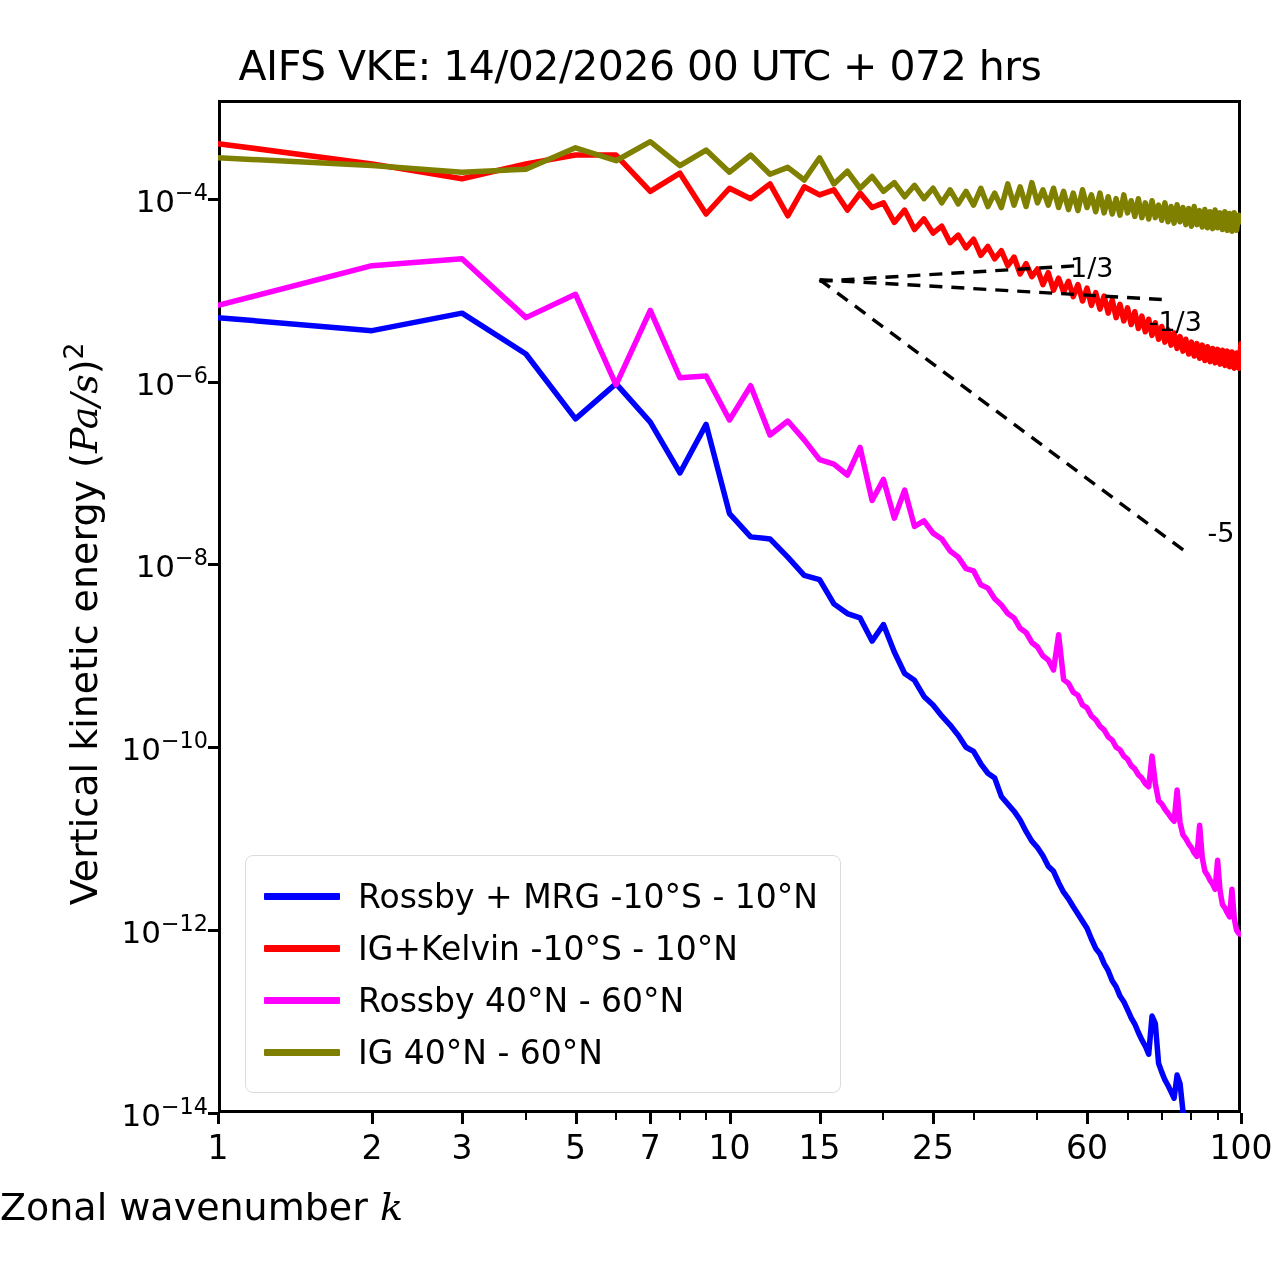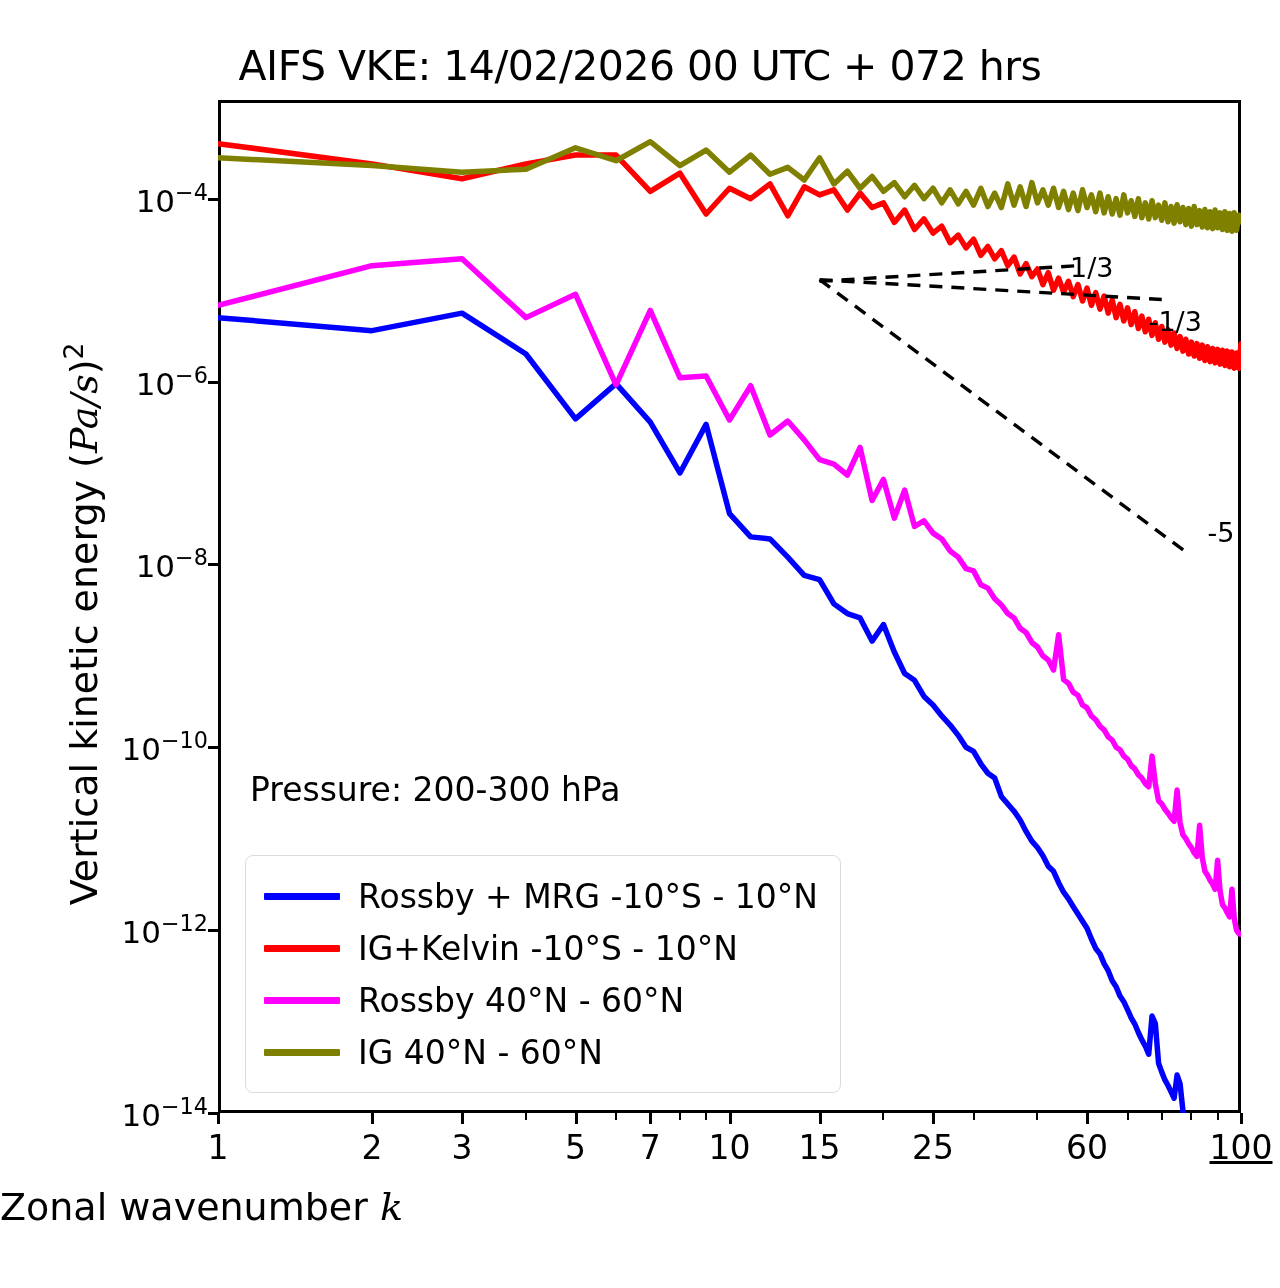--- a/index.html
+++ b/index.html
@@ -130,29 +130,28 @@
   <div id="xtlabels">
       <div class="xtlabel" style="left: 218px;">1</div>
       <div class="xtlabel" style="left: 371.977px;">2</div>
       <div class="xtlabel" style="left: 462.048px;">3</div>
       <div class="xtlabel" style="left: 575.523px;">5</div>
       <div class="xtlabel" style="left: 650.268px;">7</div>
       <div class="xtlabel" style="left: 729.5px;">10</div>
       <div class="xtlabel" style="left: 819.571px;">15</div>
       <div class="xtlabel" style="left: 933.046px;">25</div>
       <div class="xtlabel" style="left: 1087.02px;">60</div>
-      <div class="xtlabel" style="left: 1241px; text-decoration: underline;">100</div>
+      <div class="xtlabel" style="left: 1241px;">100</div>
     </div>
   <div id="slopelabels">
       <div class="slope-label" style="left: 1070px; top: 244.188px; margin-top: 8px;">1/3</div>
       <div class="slope-label" style="left: 1148.7px; top: 273.211px; margin-top: 33px;">-1/3</div>
       <div class="slope-label" style="left: 1207.5px; top: 517.043px;">-5</div>
     </div>
 
-  <div id="pressure-note">Pressure: 200-300 hPa</div>
 
   <div id="xaxislabel">
     <span>Zonal wavenumber</span>
     <i>k</i>
   </div>
 
   <div id="yaxislabel">
     <span>Vertical kinetic energy (</span><i>Pa/s</i><span>)</span><sup>2</sup>
   </div>
 

